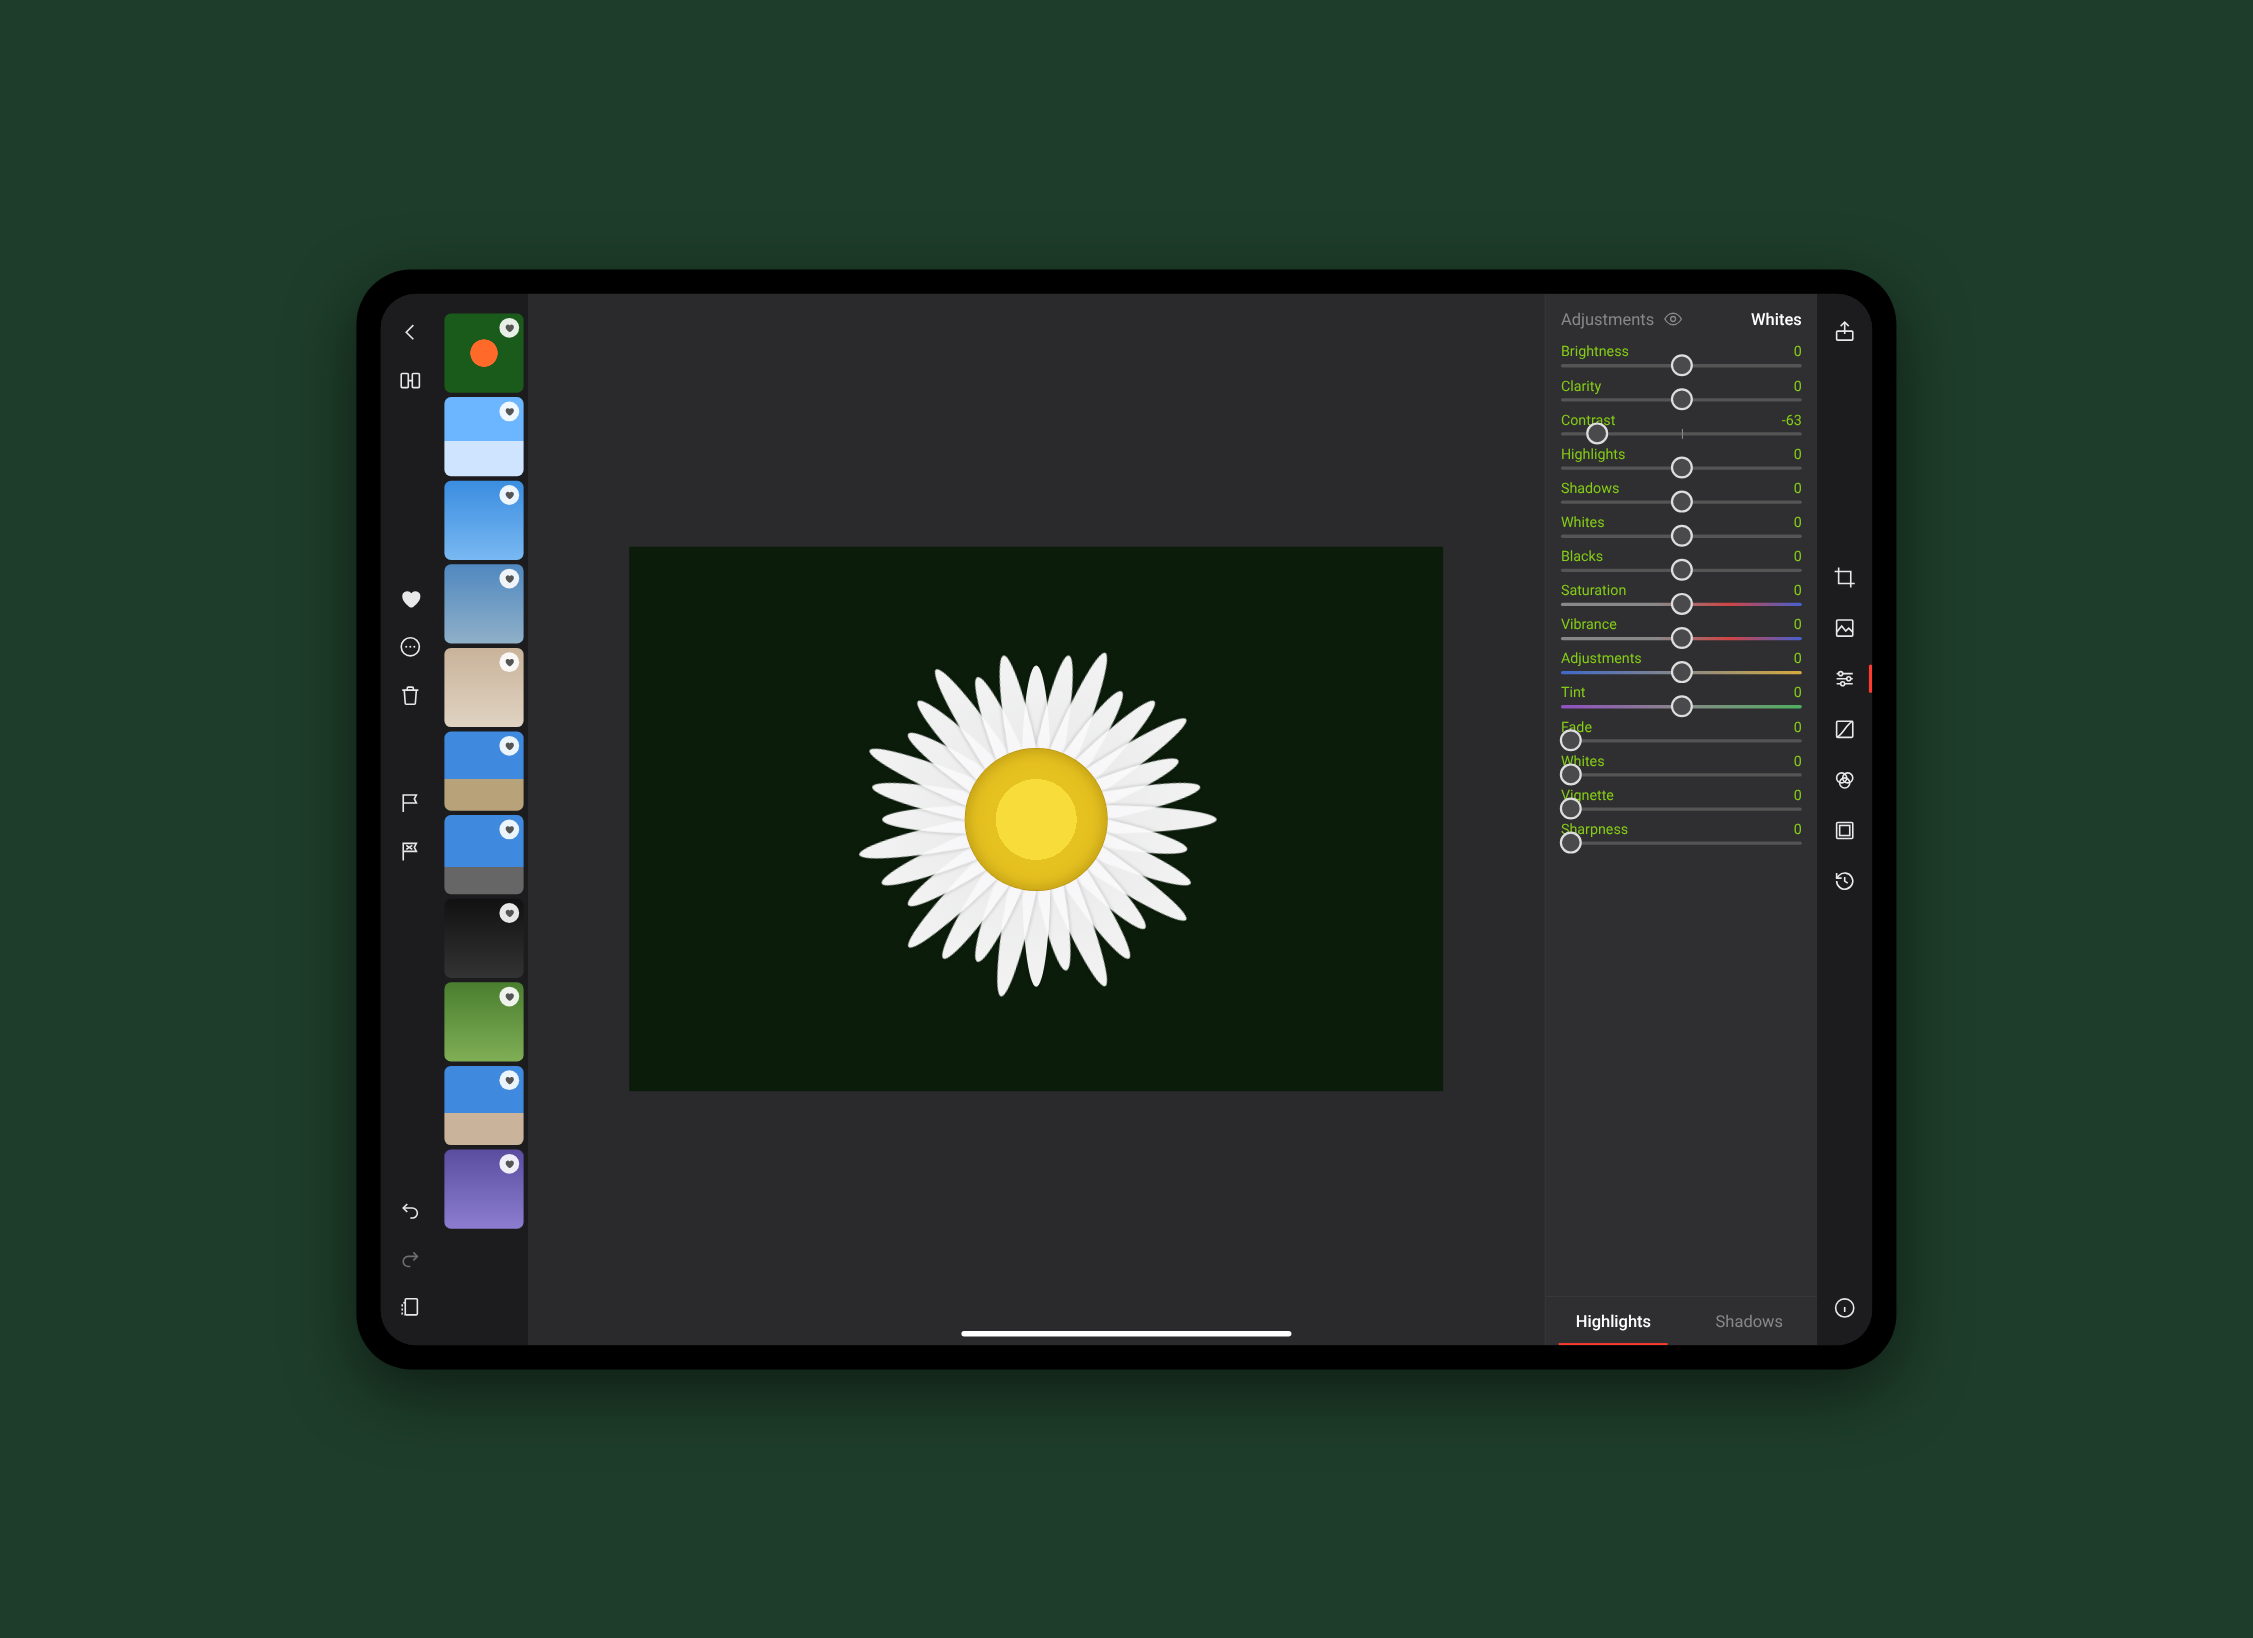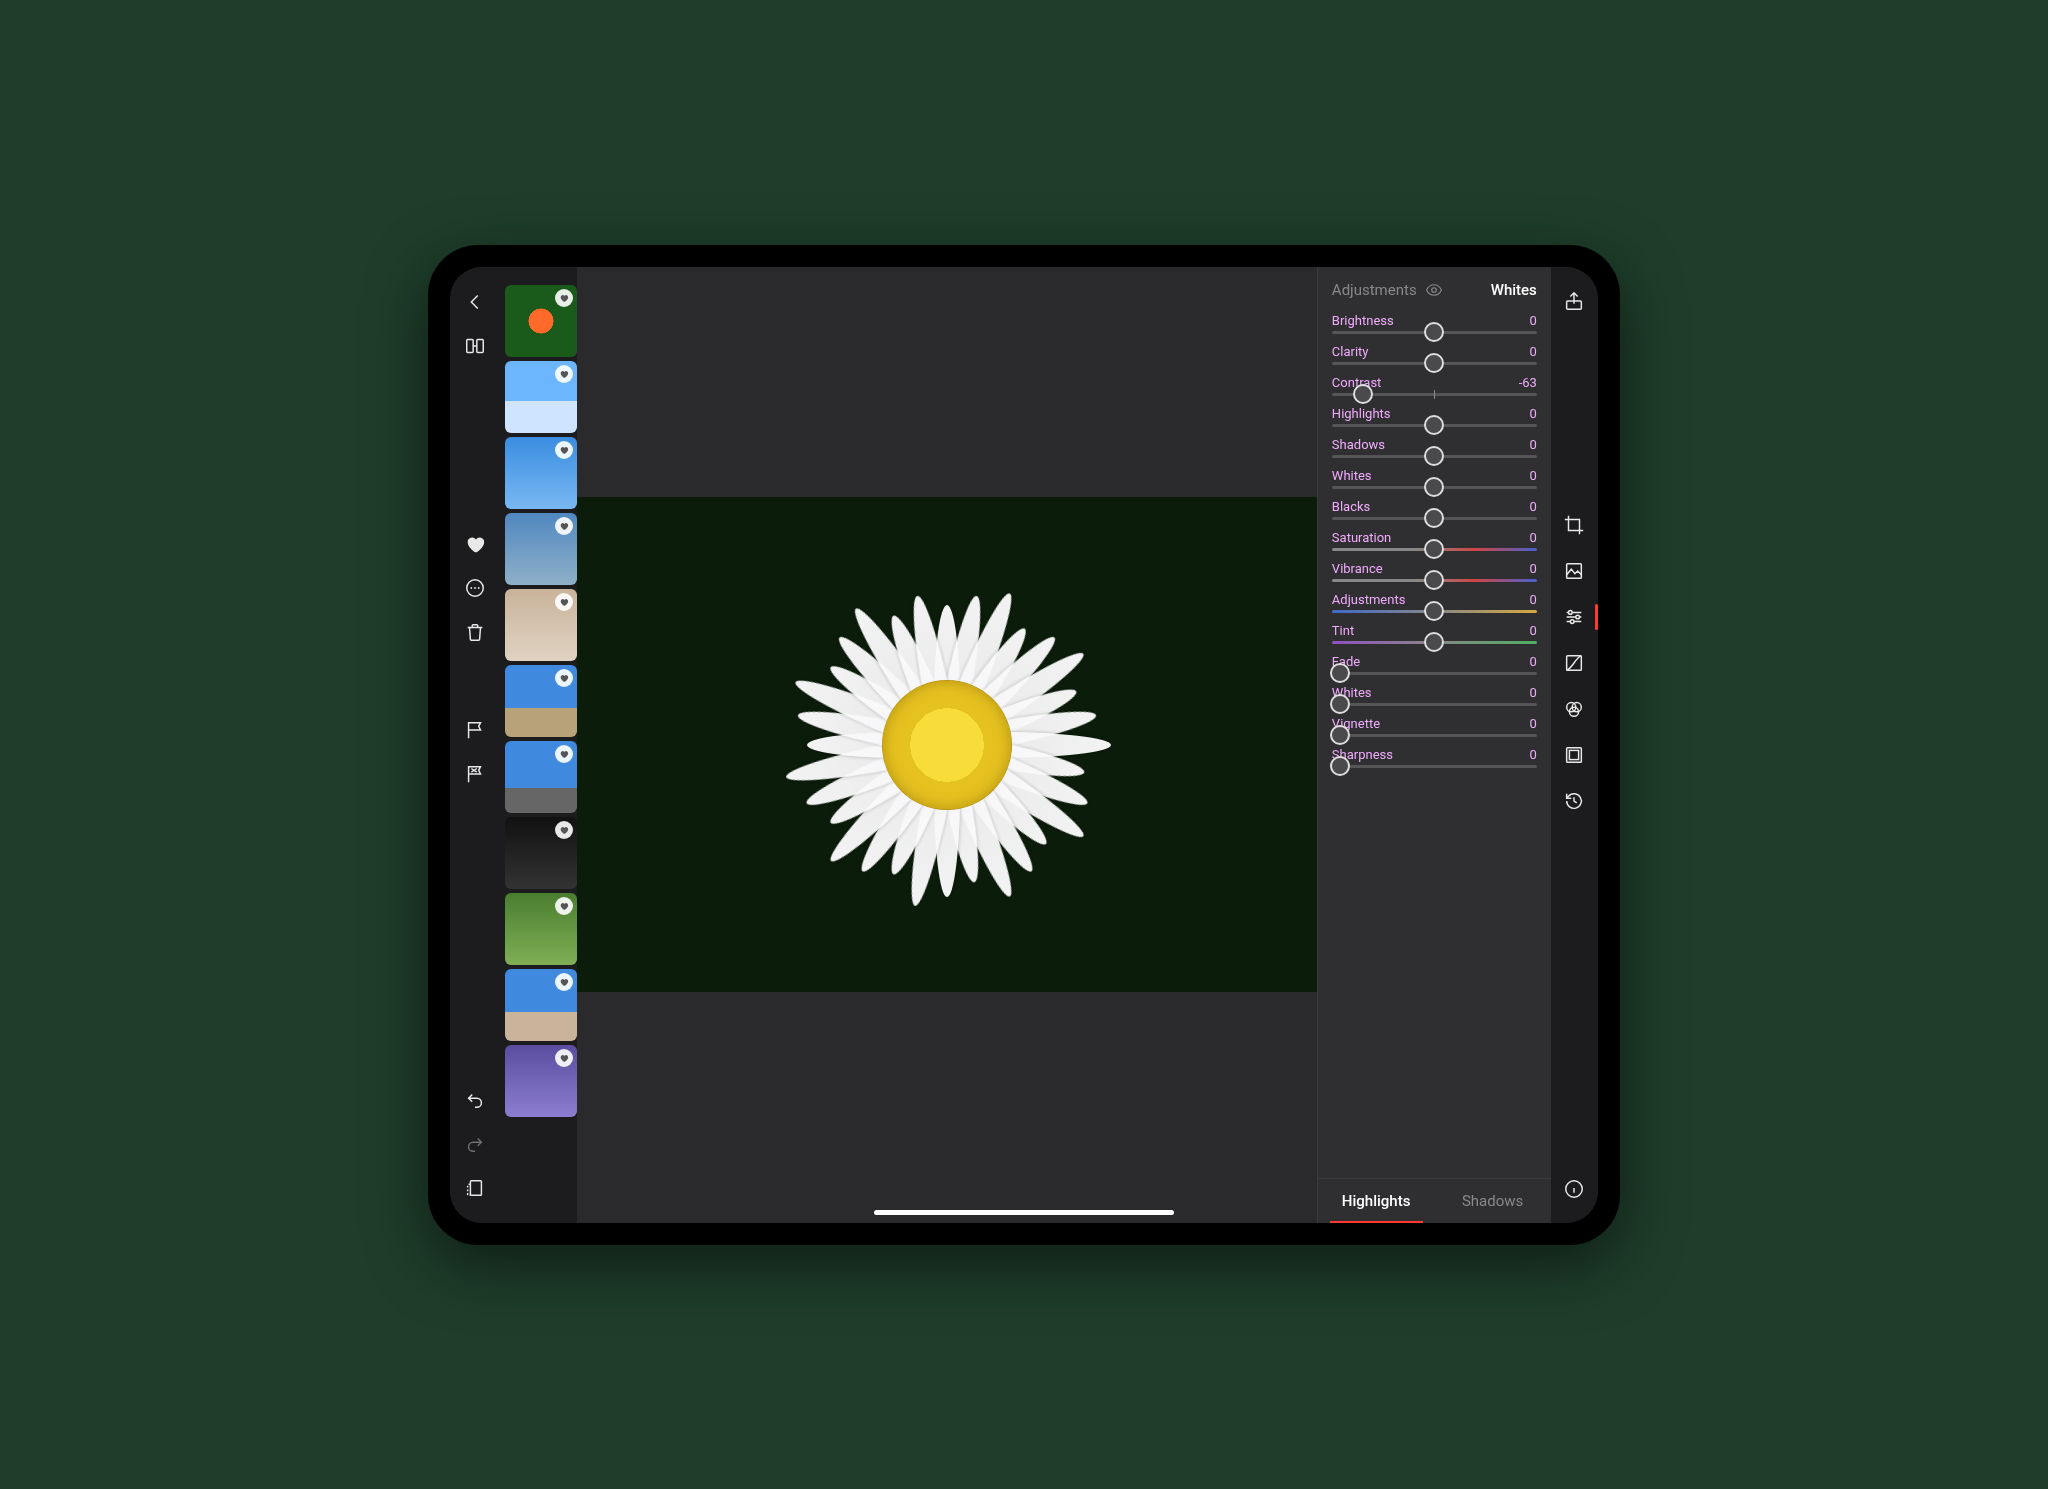--- a/index.html
+++ b/index.html
@@ -6,21 +6,21 @@
   html, body { width: 100%; height: 100%; }
   body {
     background: #1e3d2a;
     font-family: -apple-system, BlinkMacSystemFont, "Segoe UI", Roboto, sans-serif;
     display: flex;
     align-items: center;
     justify-content: center;
     overflow: hidden;
   }
   .device {
-    width: 1192px;
+    width: 1400px;
     height: 1000px;
     background: #000;
     border-radius: 50px;
     padding: 22px;
     box-shadow: 0 20px 60px rgba(0,0,0,0.5);
     position: relative;
   }
   .screen {
     width: 100%;
     height: 100%;
@@ -151,21 +151,21 @@
   .panel-header .title { color: #888; font-size: 15px; }
   .panel-header .eye { color: #888; display:flex; }
   .panel-header .reset { margin-left: auto; color: #fff; font-size: 15px; font-weight: 500; cursor: pointer; }
   .sliders {
     flex: 1;
     overflow-y: auto;
     padding: 0 14px 6px;
   }
   .sliders::-webkit-scrollbar { display:none; }
   .slider-row { margin-bottom: 10px; }
-  .slider-row .lbl-row { display: flex; justify-content: space-between; color: #f0abfc; font-size: 13px; margin-bottom: 3px;}
+  .slider-row .lbl-row { display: flex; justify-content: space-between; color: #84cc16; font-size: 13px; margin-bottom: 3px;}
   .slider-track {
     position: relative;
     height: 3px;
     background: #555;
     border-radius: 2px;
   }
   .slider-track.sat { background: linear-gradient(90deg,#888 0%, #888 40%, #d04545 70%, #4560d0 100%); }
   .slider-track.vib { background: linear-gradient(90deg,#888 0 40%, #d04545 70%, #4560d0 100%); }
   .slider-track.temp { background: linear-gradient(90deg,#4069c9 0%, #888 50%, #d6a93e 100%); }
   .slider-track.tint { background: linear-gradient(90deg,#9050c0 0%, #888 50%, #4fae60 100%); }

